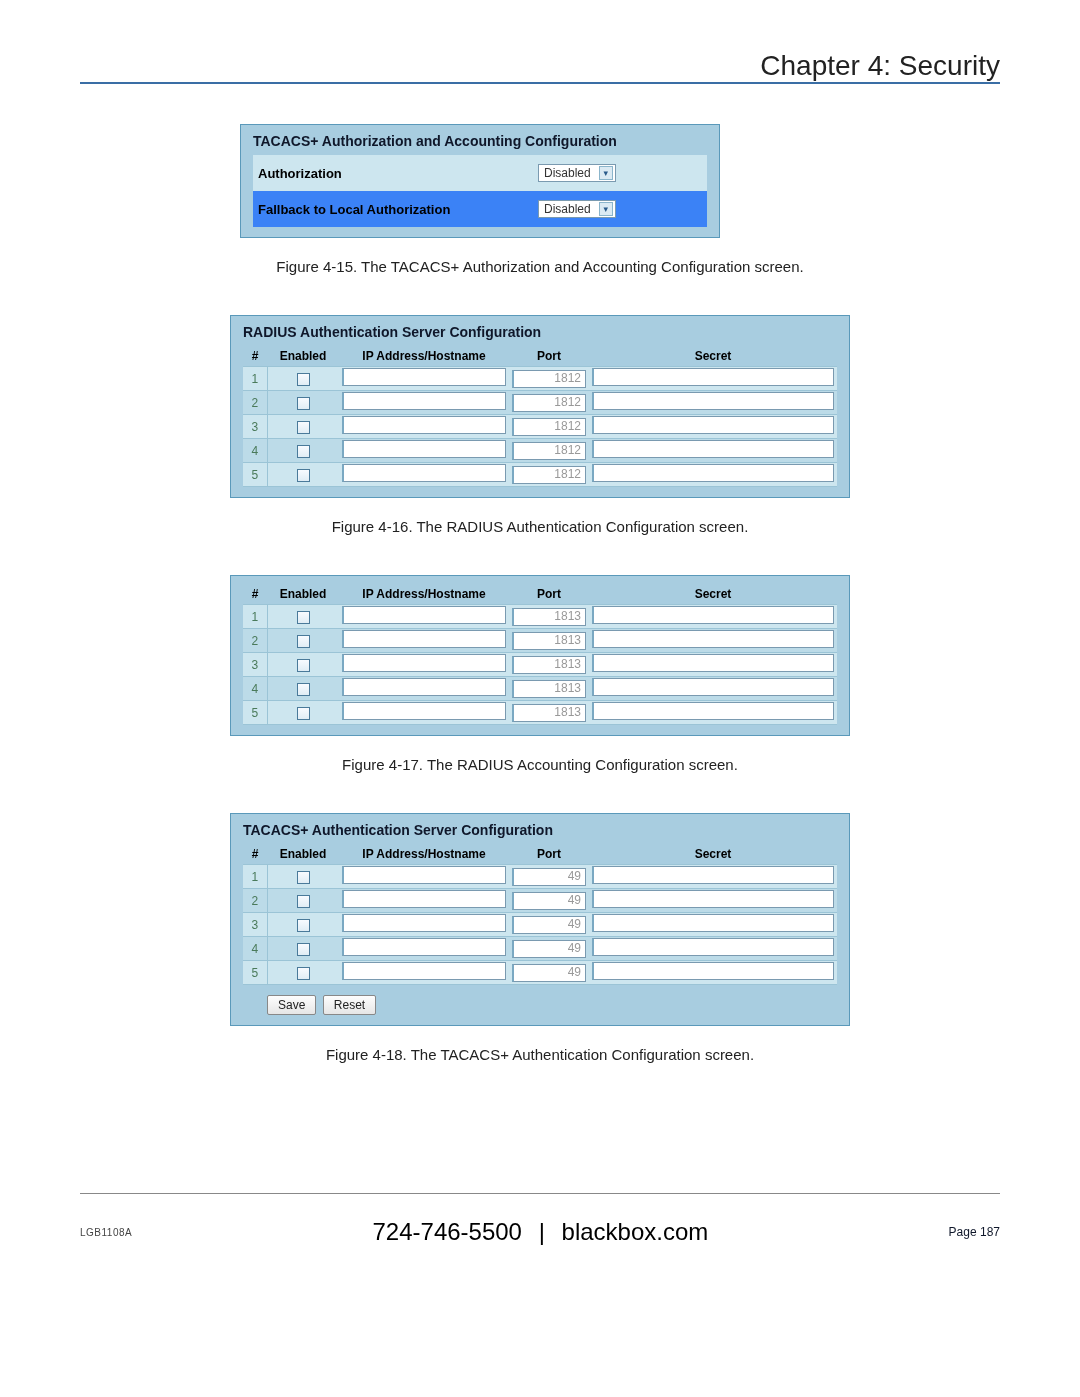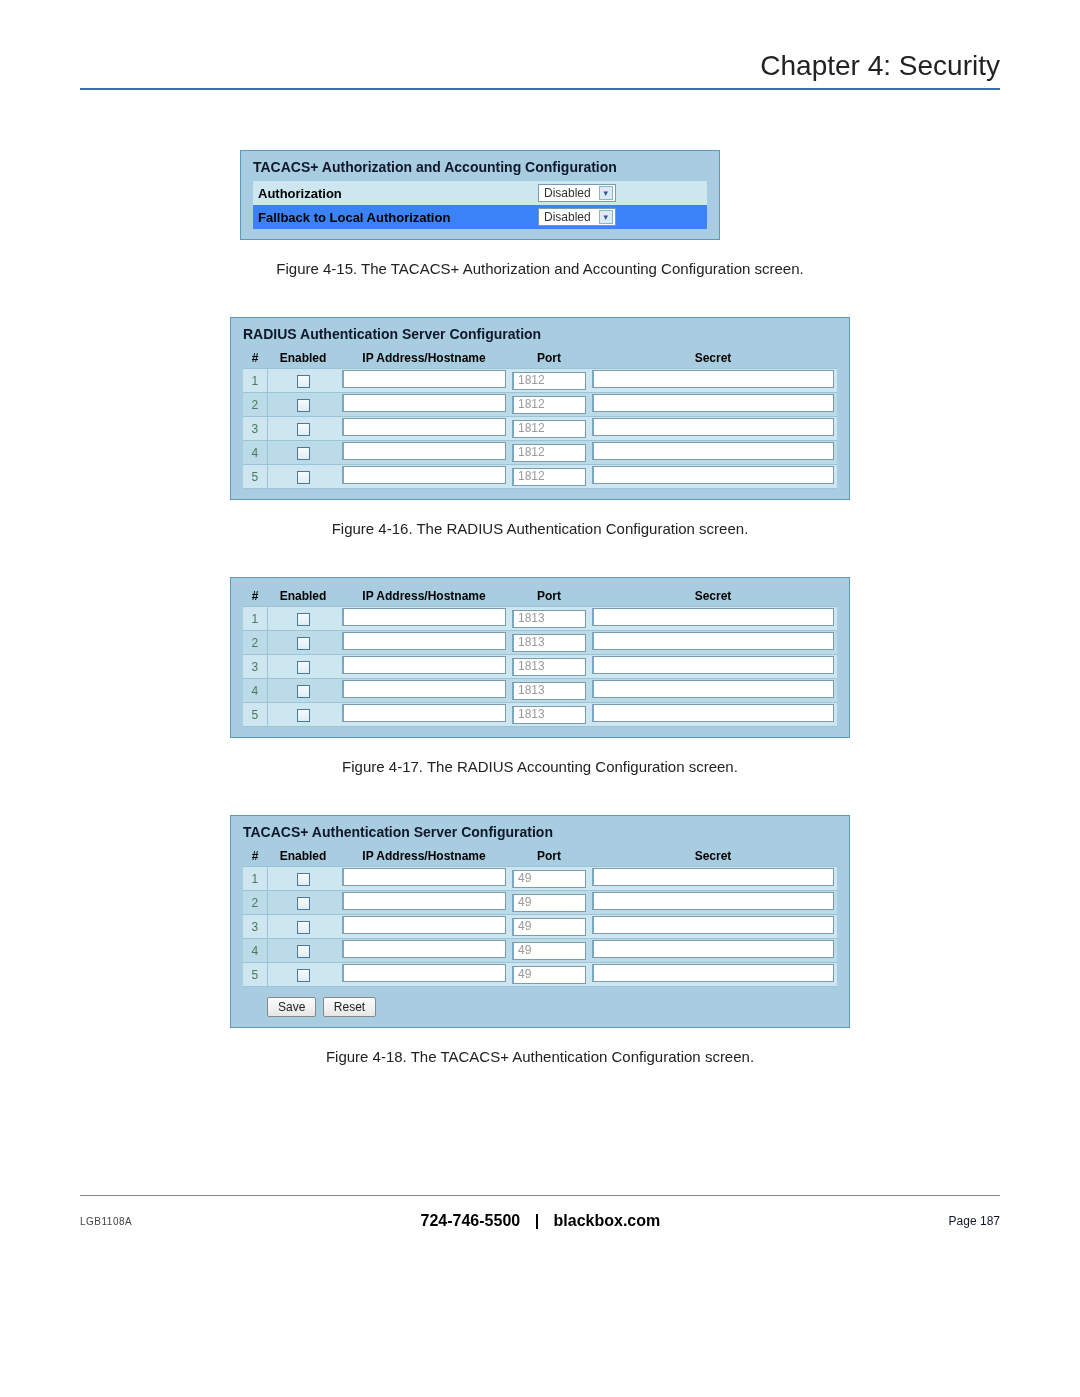--- a/index.html
+++ b/index.html
@@ -13,23 +13,22 @@
   .page {
     padding: 50px 80px 30px 80px;
     min-height: 1397px;
     position: relative;
   }
   .chapter-header {
     text-align: right;
     font-size: 28px;
     font-weight: 400;
     color: #222;
-    padding-bottom: 6px;
     border-bottom: 2px solid #3a6ea5;
-    margin-bottom: 60px;
+    margin-bottom: 40px;
   }
   .panel {
     background: #a8cde0;
     border: 1px solid #5a99ba;
     padding: 8px 12px 10px 12px;
     margin: 0 auto;
     width: 620px;
   }
   .panel-title {
     color: #0f172a;
@@ -37,21 +36,21 @@
     font-size: 14px;
     margin-bottom: 6px;
     font-family: Liberation Sans, sans-serif;
   }
   .tacacs-auth-panel { width: 480px; margin-left: 160px; margin-right: auto; }
   .kv-table {
     border-collapse: collapse;
     width: 100%;
   }
   .kv-table td {
-    padding: 3px 5px;
+    padding: 9px 5px;
     font-size: 13px;
     font-family: Verdana, Arial, sans-serif;
     vertical-align: middle;
   }
   .kv-row-alt1 { background: #cde6ef; }
   .kv-row-alt2 { background: #3b82f6; }
   .kv-label { font-weight: bold; color: #000; width: 280px; }
   .select-box {
     display: inline-flex;
     align-items: flex-start;
@@ -114,48 +113,48 @@
     border: 1px solid #4a7a9a;
     vertical-align: middle;
   }
   .text-input {
     display: inline-block;
     width: 100%;
     height: 18px;
     background: #fff;
     border: 1px solid #7a9ab0;
     border-left: 2px solid #7aa8c2;
-    text-align: left;
+    text-align: right;
     padding: 0 4px;
     font-size: 12px;
     color: #999;
   }
   .btn {
     display: inline-block;
     background: linear-gradient(#fdfdfd, #e6e6e6);
     border: 1px solid #888;
     border-radius: 2px;
     padding: 2px 10px;
     font-size: 12px;
     color: #222;
     font-family: Arial, sans-serif;
     margin-right: 2px;
   }
   .btn-row { margin-top: 10px; padding-left: 24px; }
   .footer-rule {
     border-top: 1px solid #888;
     margin-top: 30px;
-    padding-top: 16px;
+    padding-top: 24px;
     display: flex;
     justify-content: space-between;
     align-items: center;
     font-size: 15px;
   }
   .footer-left { font-size: 10px; color: #444; letter-spacing: 0.5px;}
-  .footer-center { font-size: 16px; font-weight: 700; color: #000;}
+  .footer-center { font-size: 24px; font-weight: 400; color: #000;}
   .footer-right { font-size: 12px; color: #0f172a;}
   .sep { margin: 0 10px; color: #000;}
 </style>
 </head>
 <body>
 
 <div class="page">
 
   <div class="chapter-header">Chapter 4: Security</div>
 

